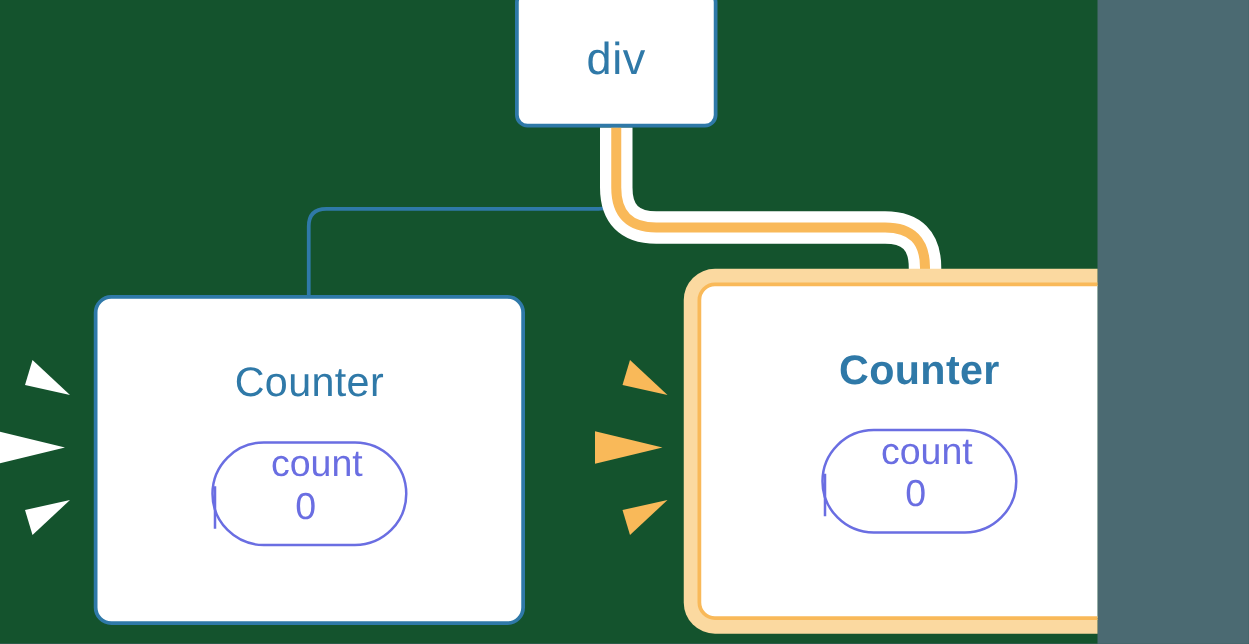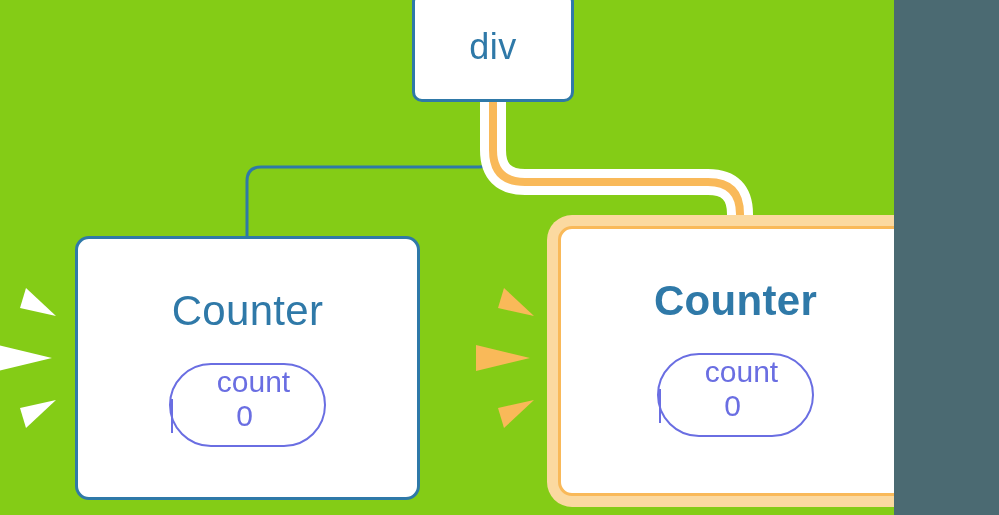--- a/index.html
+++ b/index.html
@@ -4,24 +4,23 @@
 <style>
   html, body {
     margin: 0;
     padding: 0;
     background: #4b6a72;
   }
   #stage {
     position: relative;
     width: 878px;
     height: 515px;
-    background: #84cc16;
+    background: #14532d;
     overflow: hidden;
     font-family: "Liberation Sans", sans-serif;
-    padding-left: 16px;
   }
   .edges {
     position: absolute;
     left: 0; top: 0;
     width: 999px; height: 515px;
   }
   .node {
     position: absolute;
     background: #ffffff;
     box-sizing: border-box;
@@ -53,21 +52,21 @@
     border: 3px solid #2f79a8;
   }
   .node-counter-right {
     left: 558px; top: 226px;
     width: 355px; height: 270px;
     border: 3px solid #f9b959;
     box-shadow: 0 0 0 11px #fbd9a0;
   }
   .node-counter .node-title {
     color: #2f79a8;
-    font-size: 42px;
+    font-size: 33px;
     margin-top: 48px;
     letter-spacing: 0.3px;
   }
   .node-counter-left .node-title { font-weight: 400; }
   .node-counter-right .node-title { font-weight: 700; }
 
   .state-pill {
     margin-top: 28px;
     height: 80px;
     border: 2px solid #6a6ee2;

